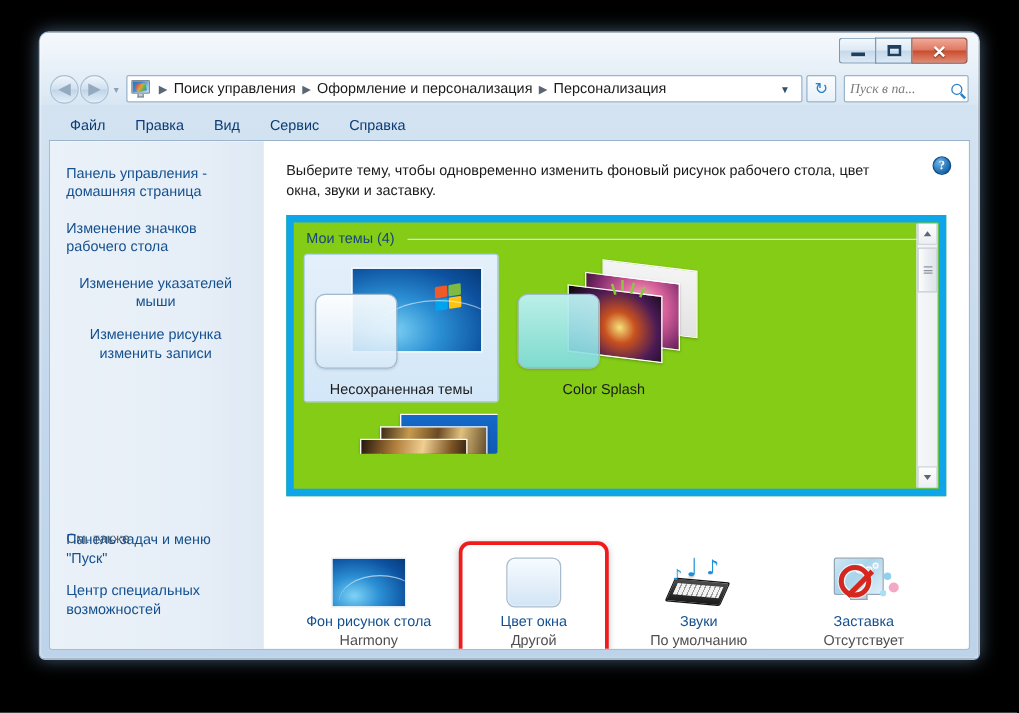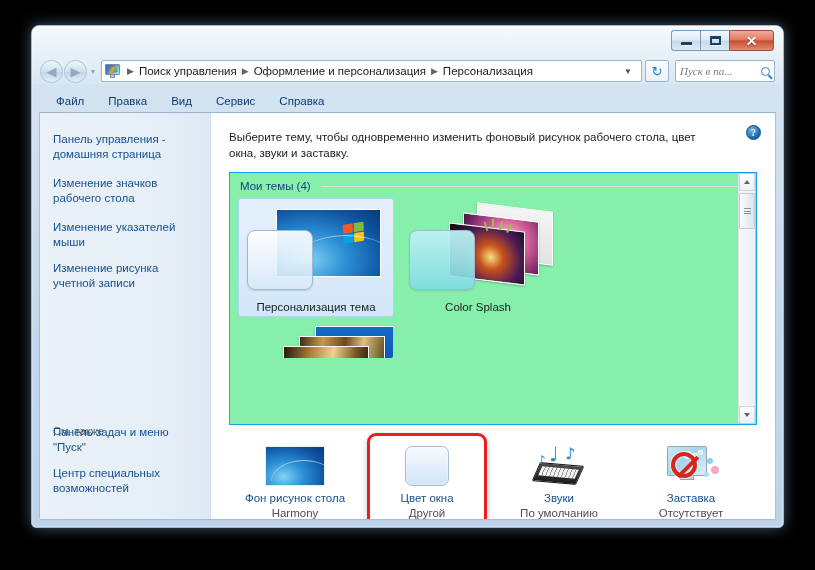--- a/index.html
+++ b/index.html
@@ -97,36 +97,36 @@
 
   
   .body-area { position:absolute; left:7px; top:86px; right:7px; bottom:7px;
       background:#fff; border:1px solid #a5bdd2; border-top-color:#9ab4cc; display:flex; overflow:hidden; border-radius:0 0 3px 3px;}
 
   
   .sidebar { width:171px; flex:none; position:relative;
       background: linear-gradient(to right, #eaf1f8 0%, #e6eef7 70%, #dfe9f4 100%);
       border-right:1px solid #d3dfeb; padding:19px 0 0 0; }
   .sb-link { font-size:11.5px; color:#15508f; line-height:15px; padding:0 14px 0 13px; margin-bottom:14px; cursor:pointer; }
-  .sb-link.tight { margin-bottom:11px; }
+  .sb-link.tight { margin-bottom:11px;text-align:center; }
   .sb-seealso { position:absolute; left:13px; bottom:82px; font-size:11px; color:#58626c; }
   .sb-bottom { position:absolute; left:0; right:0; bottom:0; padding:0 10px 12px 13px; }
   .sb-bottom .sb-link { padding:0; margin-bottom:11px; }
 
   
   .main { flex:1; position:relative; padding:16px 18px 0 18px; min-width:0; background:#fff; }
   .help-icon { position:absolute; right:14px; top:12px; width:15px; height:15px; border-radius:50%;
       background: radial-gradient(circle at 35% 30%, #6fb4e8, #1462a8 75%); border:1px solid #0d4a82;
       color:#fff; font-size:10px; font-weight:bold; display:flex; align-items:center; justify-content:center;
       font-family:"Liberation Serif", serif; }
   .page-title { font-size:15px; color:#17447c; font-weight:400; margin:6px 0 9px 0; }
   .page-desc { font-size:11.5px; color:#1b1b1b; line-height:16px; margin-bottom:11px; max-width:478px; }
 
   
-  .gallery { position:relative; height:253px; border:1px solid #0ea5e9; background:#86efac; overflow:hidden; }
+  .gallery { position:relative; height:225px; border:6px solid #0ea5e9; background:#84cc16; overflow:hidden; }
   .group-head { display:flex; align-items:center; padding:7px 10px 0 10px; }
   .group-title { font-size:11.5px; color:#17447c; white-space:nowrap; }
   .group-rule { flex:1; height:1px; background:#d6e0ea; margin-left:10px; margin-right:4px; }
   .tiles { display:flex; padding:6px 0 0 8px; gap:6px; }
   .tile { width:156px; padding:6px 4px 3px; text-align:center; border:1px solid transparent; border-radius:3px; cursor:pointer; }
   .tile.selected { background: linear-gradient(to bottom,#e4f0fb,#d3e7f8); border-color:#b2d3ef; }
   .thumbwrap { position:relative; height:92px; margin-bottom:4px; }
   .tile-label { font-size:11.5px; color:#1b1b1b; white-space:nowrap; overflow:hidden; text-overflow:ellipsis; }
 
   
@@ -300,21 +300,21 @@
     <span class="menuitem">Сервис</span>
     <span class="menuitem">Справка</span>
   </div>
 
   <div class="body-area">
 
     <div class="sidebar">
       <div class="sb-link">Панель управления - домашняя страница</div>
       <div class="sb-link">Изменение значков рабочего стола</div>
       <div class="sb-link tight">Изменение указателей мыши</div>
-      <div class="sb-link tight">Изменение рисунка учетной записи</div>
+      <div class="sb-link tight">Изменение рисунка изменить записи</div>
 
       <div class="sb-seealso">См. также</div>
       <div class="sb-bottom">
         <div class="sb-link">Панель задач и меню "Пуск"</div>
         <div class="sb-link">Центр специальных возможностей</div>
       </div>
     </div>
 
     <div class="main">
       <div class="help-icon">?</div>
@@ -333,21 +333,21 @@
               <div class="wall win7">
                 <span class="wflag">
                     <i></i>
                     <i></i>
                     <i></i>
                     <i></i>
                   </span>
               </div>
               <div class="glasswin"></div>
             </div>
-            <div class="tile-label">Персонализация тема</div>
+            <div class="tile-label">Несохраненная темы</div>
           </div>
 
           <div class="tile">
             <div class="thumbwrap">
               <div class="pile">
                 <span class="ph p1"></span>
                 <span class="ph p2"></span>
                 <span class="ph p3"></span>
                 <span class="stems">
                     <i></i>

